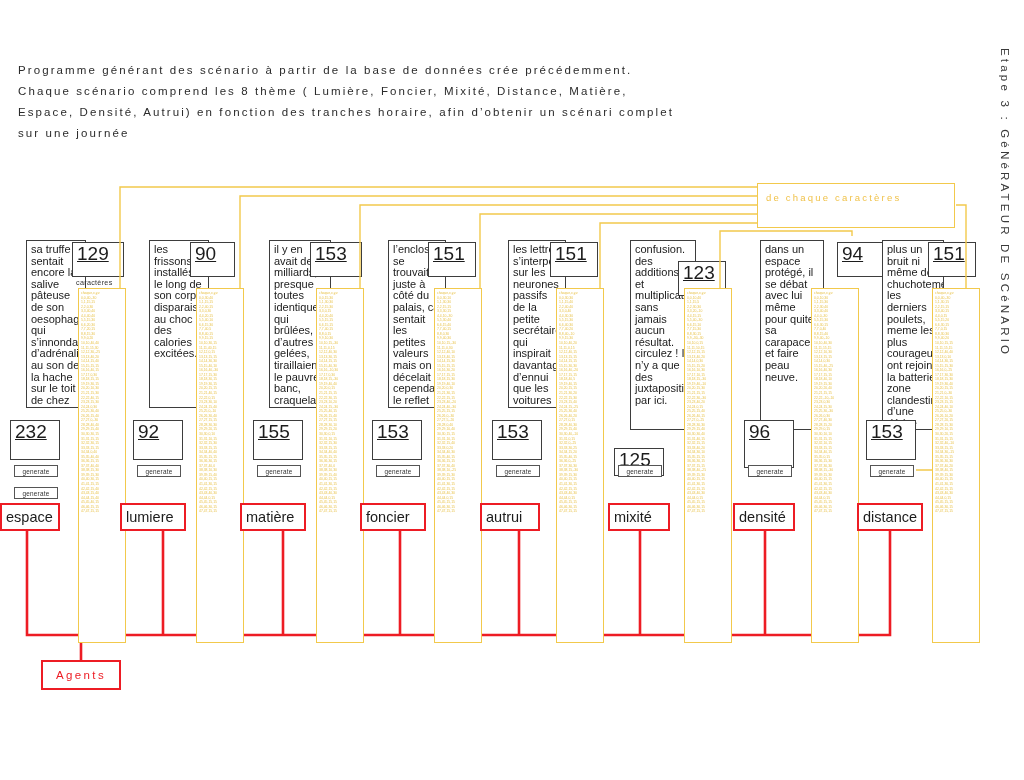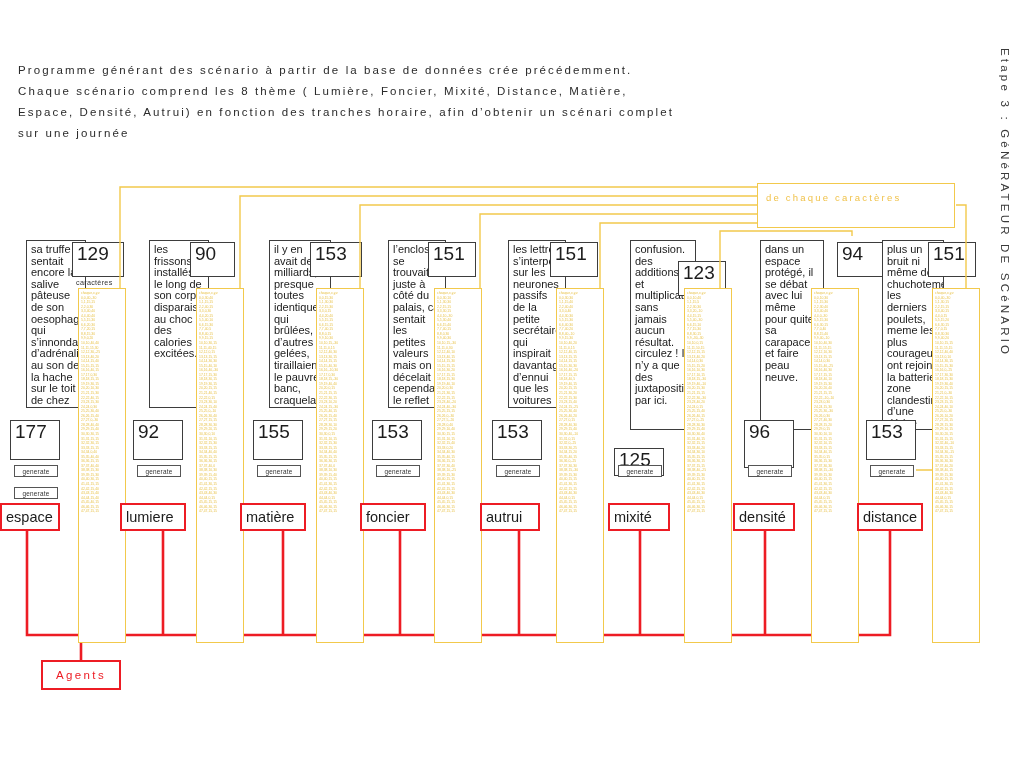--- a/index.html
+++ b/index.html
@@ -33,21 +33,21 @@
   #wires-yellow{z-index:2;}
   #wires-red{z-index:3;}
   .story{
     border:1px solid #3d3d3d;background:#fff;box-sizing:border-box;
     font-size:11px;line-height:11.6px;color:#1a1a1a;
     padding:3px 4px;overflow:hidden;position:absolute;left:0;top:0;margin-left:16px;
   }
   .count-box{
     border:1px solid #3d3d3d;background:#fff;box-sizing:border-box;
     position:absolute;display:flex;align-items:flex-start;
-    font-size:19px;color:#1c1c1c;padding:1px 4px;line-height:20px;
+    font-size:19px;color:#1c1c1c;padding:1px 4px;line-height:20px;text-decoration:underline;
   }
   .caract-label{
     position:absolute;font-size:7.2px;color:#333;letter-spacing:.3px;
   }
   .gen-btn{
     position:absolute;border:1px solid #555;background:#fff;box-sizing:border-box;
     font-size:6.4px;color:#333;display:flex;align-items:center;justify-content:center;
     width:44px;height:12px;letter-spacing:.2px;
   }
   .coords{
@@ -155,21 +155,21 @@
 38,38,15,30
 39,39,15,30
 40,40,30,15
 41,41,15,15
 42,42,15,40
 43,43,15,40
 44,44,15,40
 45,45,40,15
 46,46,15,15
 47,47,15,15</div>
-    <div class="count-box" style="left: 10px; top: 420px; width: 50px; height: 40px;">177</div>
+    <div class="count-box" style="left: 10px; top: 420px; width: 50px; height: 40px;">232</div>
     <div class="gen-btn" style="left: 14px; top: 465px;">generate</div>
     <div class="gen-btn" style="left: 14px; top: 487px;">generate</div>
     <div class="theme-btn" style="left: 0px; top: 503px; width: 60px;">espace</div>
     <div class="story" style="left: 133px; top: 240px; width: 60px; height: 168px;">les frissons installés le long de son corps disparaissaient au choc des calories excitées.</div>
     <div class="count-box" style="left: 190px; top: 242px; width: 45px; height: 35px;">90</div>
     <div class="coords" style="left: 196px; top: 288px; width: 48px; height: 355px;">chaque,x,y,z
 0,0,30,40
 1,1,15,15
 2,2,40,15
 3,3,0,30

